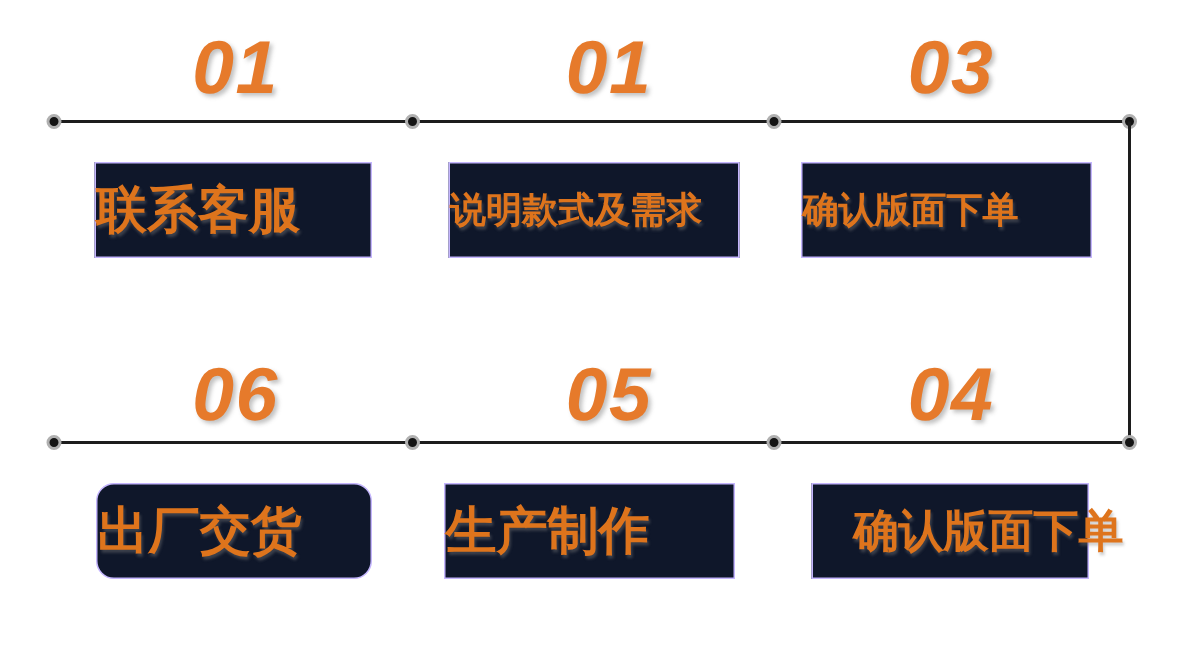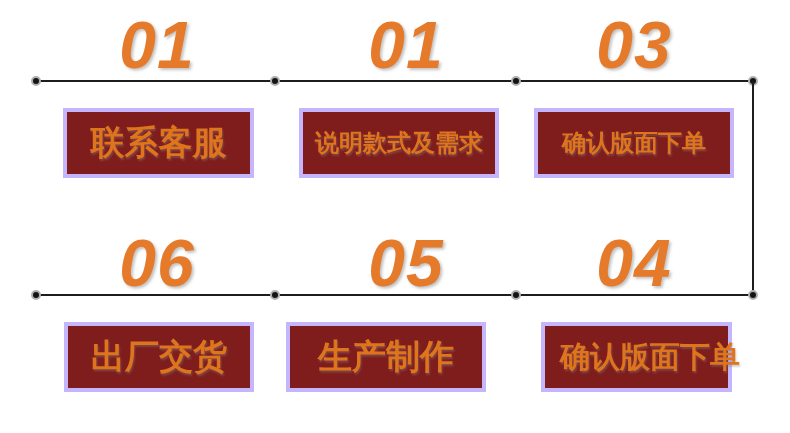--- a/index.html
+++ b/index.html
@@ -13,21 +13,21 @@
     width: 790px;
     height: 433px;
     background: #ffffff;
     overflow: hidden;
   }
   
   .step-number {
     position: absolute;
     width: 140px;
     text-align: center;
-    font-size: 66px;
+    font-size: 50px;
     line-height: 50px;
     font-weight: bold;
     font-style: italic;
     color: #E67A2B;
     text-shadow: 2px 2px 3px rgba(120,120,120,0.45);
     letter-spacing: 1px;
   }
   .num-01 { left: 87px;  top: 20px; }
   .num-02 { left: 336px; top: 20px; }
   .num-03 { left: 564px; top: 20px; }
@@ -67,31 +67,30 @@
   .d2 { left: 270px; }
   .d3 { left: 511px; }
   .d4 { left: 748px; }
   .row-top    .dot { top: 76px; }
   .row-bottom .dot { top: 290px; }
 
   
   .step-box {
     position: absolute;
     height: 62px;
-    background: #7f1d1d;
-    border: 4px solid #c4b5fd;
+    background: #0f172a;
+    border: 1px solid #c4b5fd;
     display: flex;
     align-items: center;
-    justify-content: center;
   }
   .box-1 { left: 63px;  top: 108px; width: 183px; }
   .box-2 { left: 299px; top: 108px; width: 192px; }
   .box-3 { left: 534px; top: 108px; width: 192px; }
-  .box-6 { left: 64px;  top: 322px; width: 182px; }
-  .box-5 { left: 286px; top: 322px; width: 192px; }
+  .box-6 { left: 64px;  top: 322px; width: 182px; border-radius: 12px; }
+  .box-5 { left: 296px; top: 322px; width: 192px; }
   .box-4 { left: 541px; top: 322px; width: 183px; }
 
   .step-label {
     font-weight: bold;
     color: #DE741C;
     white-space: nowrap;
     text-shadow: 1px 2px 2px rgba(130,130,130,0.4);
   }
   .fs-large  { font-size: 34px; }  
   .fs-medium { font-size: 30px; margin-left: 27px; }  

